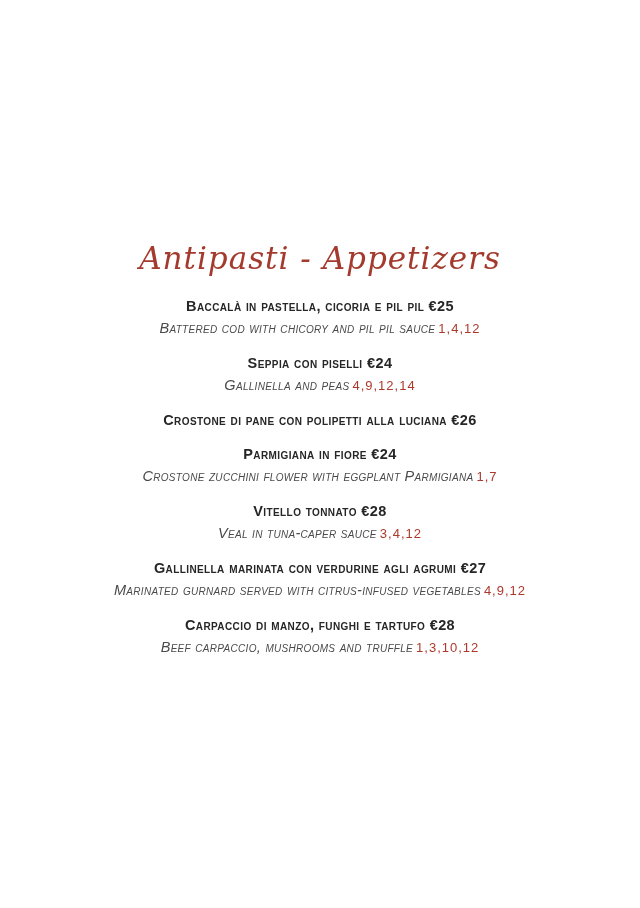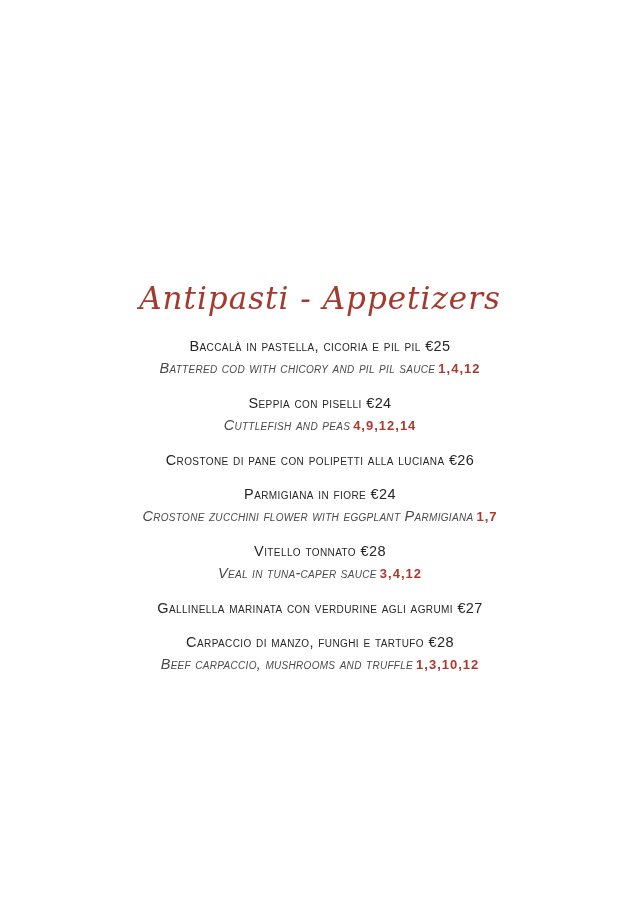--- a/index.html
+++ b/index.html
@@ -15,56 +15,55 @@
     background: var(--page_bg);
     font-family: "Liberation Sans", sans-serif;
   }
   .page {
     width: 640px;
     height: 812px;
     background: var(--page_bg);
     padding-top: 236px;
     text-align: center;
     overflow: hidden;
-    margin-top: 40px;
   }
   .title {
     font-family: "DejaVu Serif", serif;
     font-style: italic;
     font-weight: 500;
     font-size: 31px;
     line-height: 44px;
     color: var(--title);
     letter-spacing: 1px;
     margin-bottom: 15px;
   }
   .item {
     margin-bottom: 12px;
   }
   .dish-name {
     font-variant: small-caps;
-    font-weight: 400;
+    font-weight: 700;
     font-size: 14.5px;
     line-height: 22px;
     letter-spacing: 0.4px;
     color: var(--name_text);
   }
   .dish-desc {
     font-variant: small-caps;
     font-style: italic;
     font-weight: 400;
     font-size: 14.5px;
     line-height: 22px;
     letter-spacing: 0.3px;
     color: var(--description_text);
   }
   .allergens {
     font-style: normal;
     font-variant: normal;
-    font-weight: 700;
+    font-weight: 400;
     font-size: 13px;
     letter-spacing: 1px;
     color: var(--allergen);
     margin-left: 3px;
   }
 </style>
 </head>
 <body>
 
 <div class="page">
@@ -76,21 +75,21 @@
     <div class="item">
       <div class="dish-name">Baccalà in pastella, cicoria e pil pil €25</div>
       <div class="dish-desc">
         <span>Battered cod with chicory and pil pil sauce</span><span class="allergens">1,4,12</span>
       </div>
     </div>
 
     <div class="item">
       <div class="dish-name">Seppia con piselli €24</div>
       <div class="dish-desc">
-        <span>Cuttlefish and peas</span><span class="allergens">4,9,12,14</span>
+        <span>Gallinella and peas</span><span class="allergens">4,9,12,14</span>
       </div>
     </div>
 
     <div class="item">
       <div class="dish-name">Crostone di pane con polipetti alla luciana €26</div>
     </div>
 
     <div class="item">
       <div class="dish-name">Parmigiana in fiore €24</div>
       <div class="dish-desc">
@@ -100,20 +99,23 @@
 
     <div class="item">
       <div class="dish-name">Vitello tonnato €28</div>
       <div class="dish-desc">
         <span>Veal in tuna-caper sauce</span><span class="allergens">3,4,12</span>
       </div>
     </div>
 
     <div class="item">
       <div class="dish-name">Gallinella marinata con verdurine agli agrumi €27</div>
+      <div class="dish-desc">
+        <span>Marinated gurnard served with citrus-infused vegetables</span><span class="allergens">4,9,12</span>
+      </div>
     </div>
 
     <div class="item">
       <div class="dish-name">Carpaccio di manzo, funghi e tartufo €28</div>
       <div class="dish-desc">
         <span>Beef carpaccio, mushrooms and truffle</span><span class="allergens">1,3,10,12</span>
       </div>
     </div>
 
   </div>

